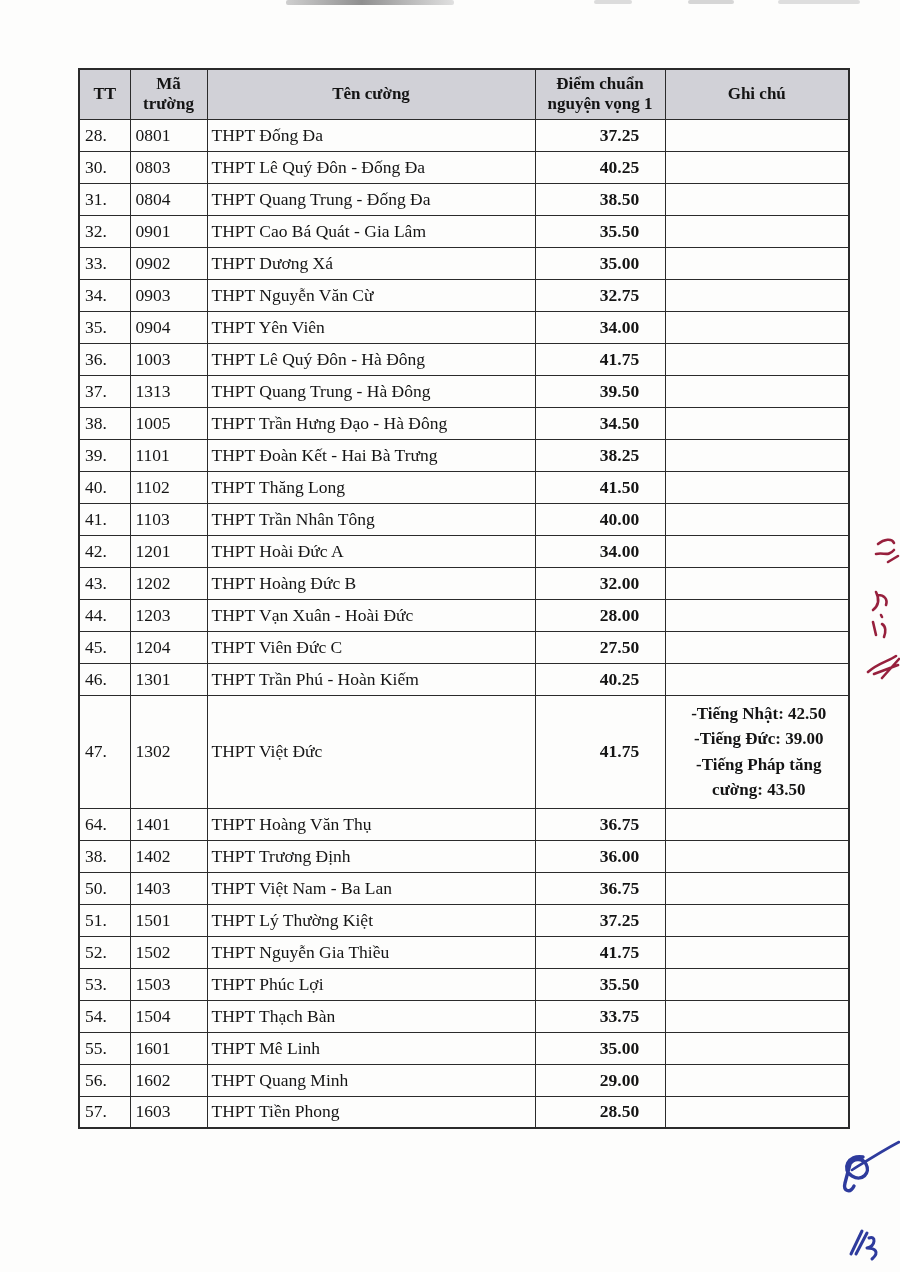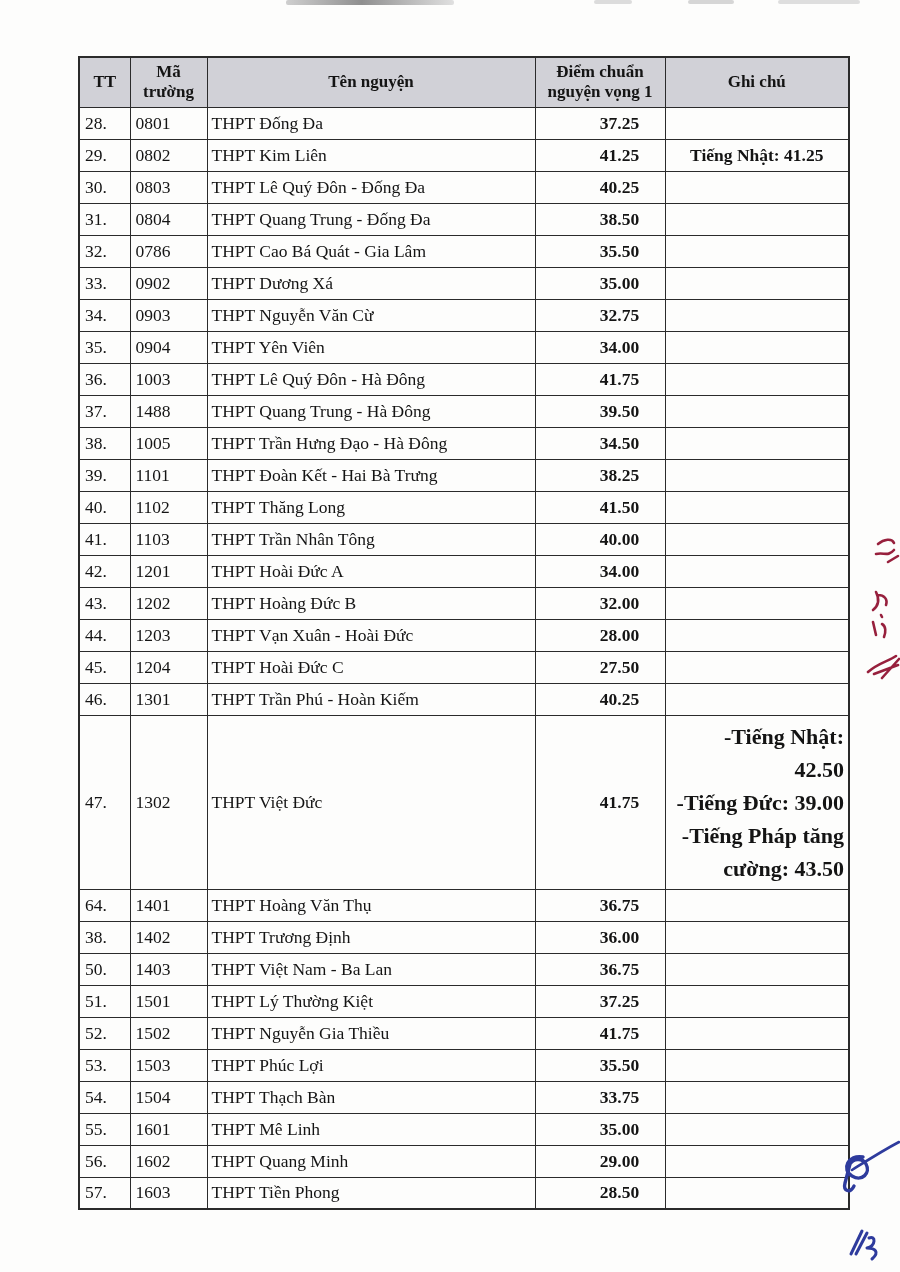--- a/index.html
+++ b/index.html
@@ -18,21 +18,21 @@
   }
   
   .smudge{position:absolute;border-radius:2px;}
   .smudge.s1{left:286px;top:0;width:168px;height:5px;
     background:linear-gradient(90deg,#cfcfcf,#8f8f8f 45%,#b5b5b5 70%,#e0e0e0);}
   .smudge.s2{left:594px;top:0;width:38px;height:4px;background:#dcdcdc;}
   .smudge.s3{left:688px;top:0;width:46px;height:4px;background:#d6d6d6;}
   .smudge.s4{left:778px;top:0;width:82px;height:4px;background:#dedede;}
 
   table.scores{
-    position:absolute;left:78px;top:56px;width:770px;
+    position:absolute;left:78px;top:68px;width:770px;
     border-collapse:collapse;table-layout:fixed;
     border:2.4px solid var(--border);
   }
   col.c-tt{width:51px;}
   col.c-code{width:77px;}
   col.c-name{width:328px;}
   col.c-score{width:130px;}
   col.c-note{width:184px;}
   th,td{
     border:1.6px solid var(--border);
@@ -49,21 +49,21 @@
   tbody tr.tall{height:113px;}
   tbody td{font-size:17.5px;vertical-align:middle;}
   td.cell-tt{}
   td.cell-code{text-align:left;}
   td.cell-name{text-align:left;padding-left:4px;}
   td.cell-score{text-align:center;font-weight:bold;padding-left:44px;}
   td.cell-note{
     text-align:center;font-weight:bold;
     white-space:pre-line;line-height:1.5;
   }
-  tr.tall td.cell-note{text-align:right;padding:4px 4px 4px 8px;font-size:22px;}
+  tr.tall td.cell-note{text-align:center;padding:4px 4px 4px 8px;font-size:17px;}
 
   .margin-marks{position:absolute;left:860px;top:530px;}
   .margin-marks path{stroke:var(--margin-ink);fill:none;stroke-width:2.6;stroke-linecap:round;}
   .signature{position:absolute;left:810px;top:1135px;}
   .signature path{stroke:var(--signature-ink);fill:none;stroke-linecap:round;stroke-linejoin:round;}
 </style>
 </head>
 <body>
 
 <div class="page">
@@ -78,57 +78,50 @@
       <col class="c-tt">
         <col class="c-code">
         <col class="c-name">
         <col class="c-score">
         <col class="c-note">
     </colgroup>
     <thead>
       <tr>
         <th>TT</th>
         <th>Mã trường</th>
-        <th>Tên nguyện</th>
+        <th>Tên cường</th>
         <th>Điểm chuẩn nguyện vọng 1</th>
         <th>Ghi chú</th>
       </tr>
     </thead>
     <tbody>
         <tr>
           <td class="cell-tt">28.</td>
           <td class="cell-code">0801</td>
           <td class="cell-name">THPT Đống Đa</td>
           <td class="cell-score">37.25</td>
           <td class="cell-note"></td>
         </tr>
         <tr>
-          <td class="cell-tt">29.</td>
-          <td class="cell-code">0802</td>
-          <td class="cell-name">THPT Kim Liên</td>
-          <td class="cell-score">41.25</td>
-          <td class="cell-note">Tiếng Nhật: 41.25</td>
-        </tr>
-        <tr>
           <td class="cell-tt">30.</td>
           <td class="cell-code">0803</td>
           <td class="cell-name">THPT Lê Quý Đôn - Đống Đa</td>
           <td class="cell-score">40.25</td>
           <td class="cell-note"></td>
         </tr>
         <tr>
           <td class="cell-tt">31.</td>
           <td class="cell-code">0804</td>
           <td class="cell-name">THPT Quang Trung - Đống Đa</td>
           <td class="cell-score">38.50</td>
           <td class="cell-note"></td>
         </tr>
         <tr>
           <td class="cell-tt">32.</td>
-          <td class="cell-code">0786</td>
+          <td class="cell-code">0901</td>
           <td class="cell-name">THPT Cao Bá Quát - Gia Lâm</td>
           <td class="cell-score">35.50</td>
           <td class="cell-note"></td>
         </tr>
         <tr>
           <td class="cell-tt">33.</td>
           <td class="cell-code">0902</td>
           <td class="cell-name">THPT Dương Xá</td>
           <td class="cell-score">35.00</td>
           <td class="cell-note"></td>
@@ -149,21 +142,21 @@
         </tr>
         <tr>
           <td class="cell-tt">36.</td>
           <td class="cell-code">1003</td>
           <td class="cell-name">THPT Lê Quý Đôn - Hà Đông</td>
           <td class="cell-score">41.75</td>
           <td class="cell-note"></td>
         </tr>
         <tr>
           <td class="cell-tt">37.</td>
-          <td class="cell-code">1488</td>
+          <td class="cell-code">1313</td>
           <td class="cell-name">THPT Quang Trung - Hà Đông</td>
           <td class="cell-score">39.50</td>
           <td class="cell-note"></td>
         </tr>
         <tr>
           <td class="cell-tt">38.</td>
           <td class="cell-code">1005</td>
           <td class="cell-name">THPT Trần Hưng Đạo - Hà Đông</td>
           <td class="cell-score">34.50</td>
           <td class="cell-note"></td>
@@ -206,21 +199,21 @@
         <tr>
           <td class="cell-tt">44.</td>
           <td class="cell-code">1203</td>
           <td class="cell-name">THPT Vạn Xuân - Hoài Đức</td>
           <td class="cell-score">28.00</td>
           <td class="cell-note"></td>
         </tr>
         <tr>
           <td class="cell-tt">45.</td>
           <td class="cell-code">1204</td>
-          <td class="cell-name">THPT Hoài Đức C</td>
+          <td class="cell-name">THPT Viên Đức C</td>
           <td class="cell-score">27.50</td>
           <td class="cell-note"></td>
         </tr>
         <tr>
           <td class="cell-tt">46.</td>
           <td class="cell-code">1301</td>
           <td class="cell-name">THPT Trần Phú - Hoàn Kiếm</td>
           <td class="cell-score">40.25</td>
           <td class="cell-note"></td>
         </tr>

